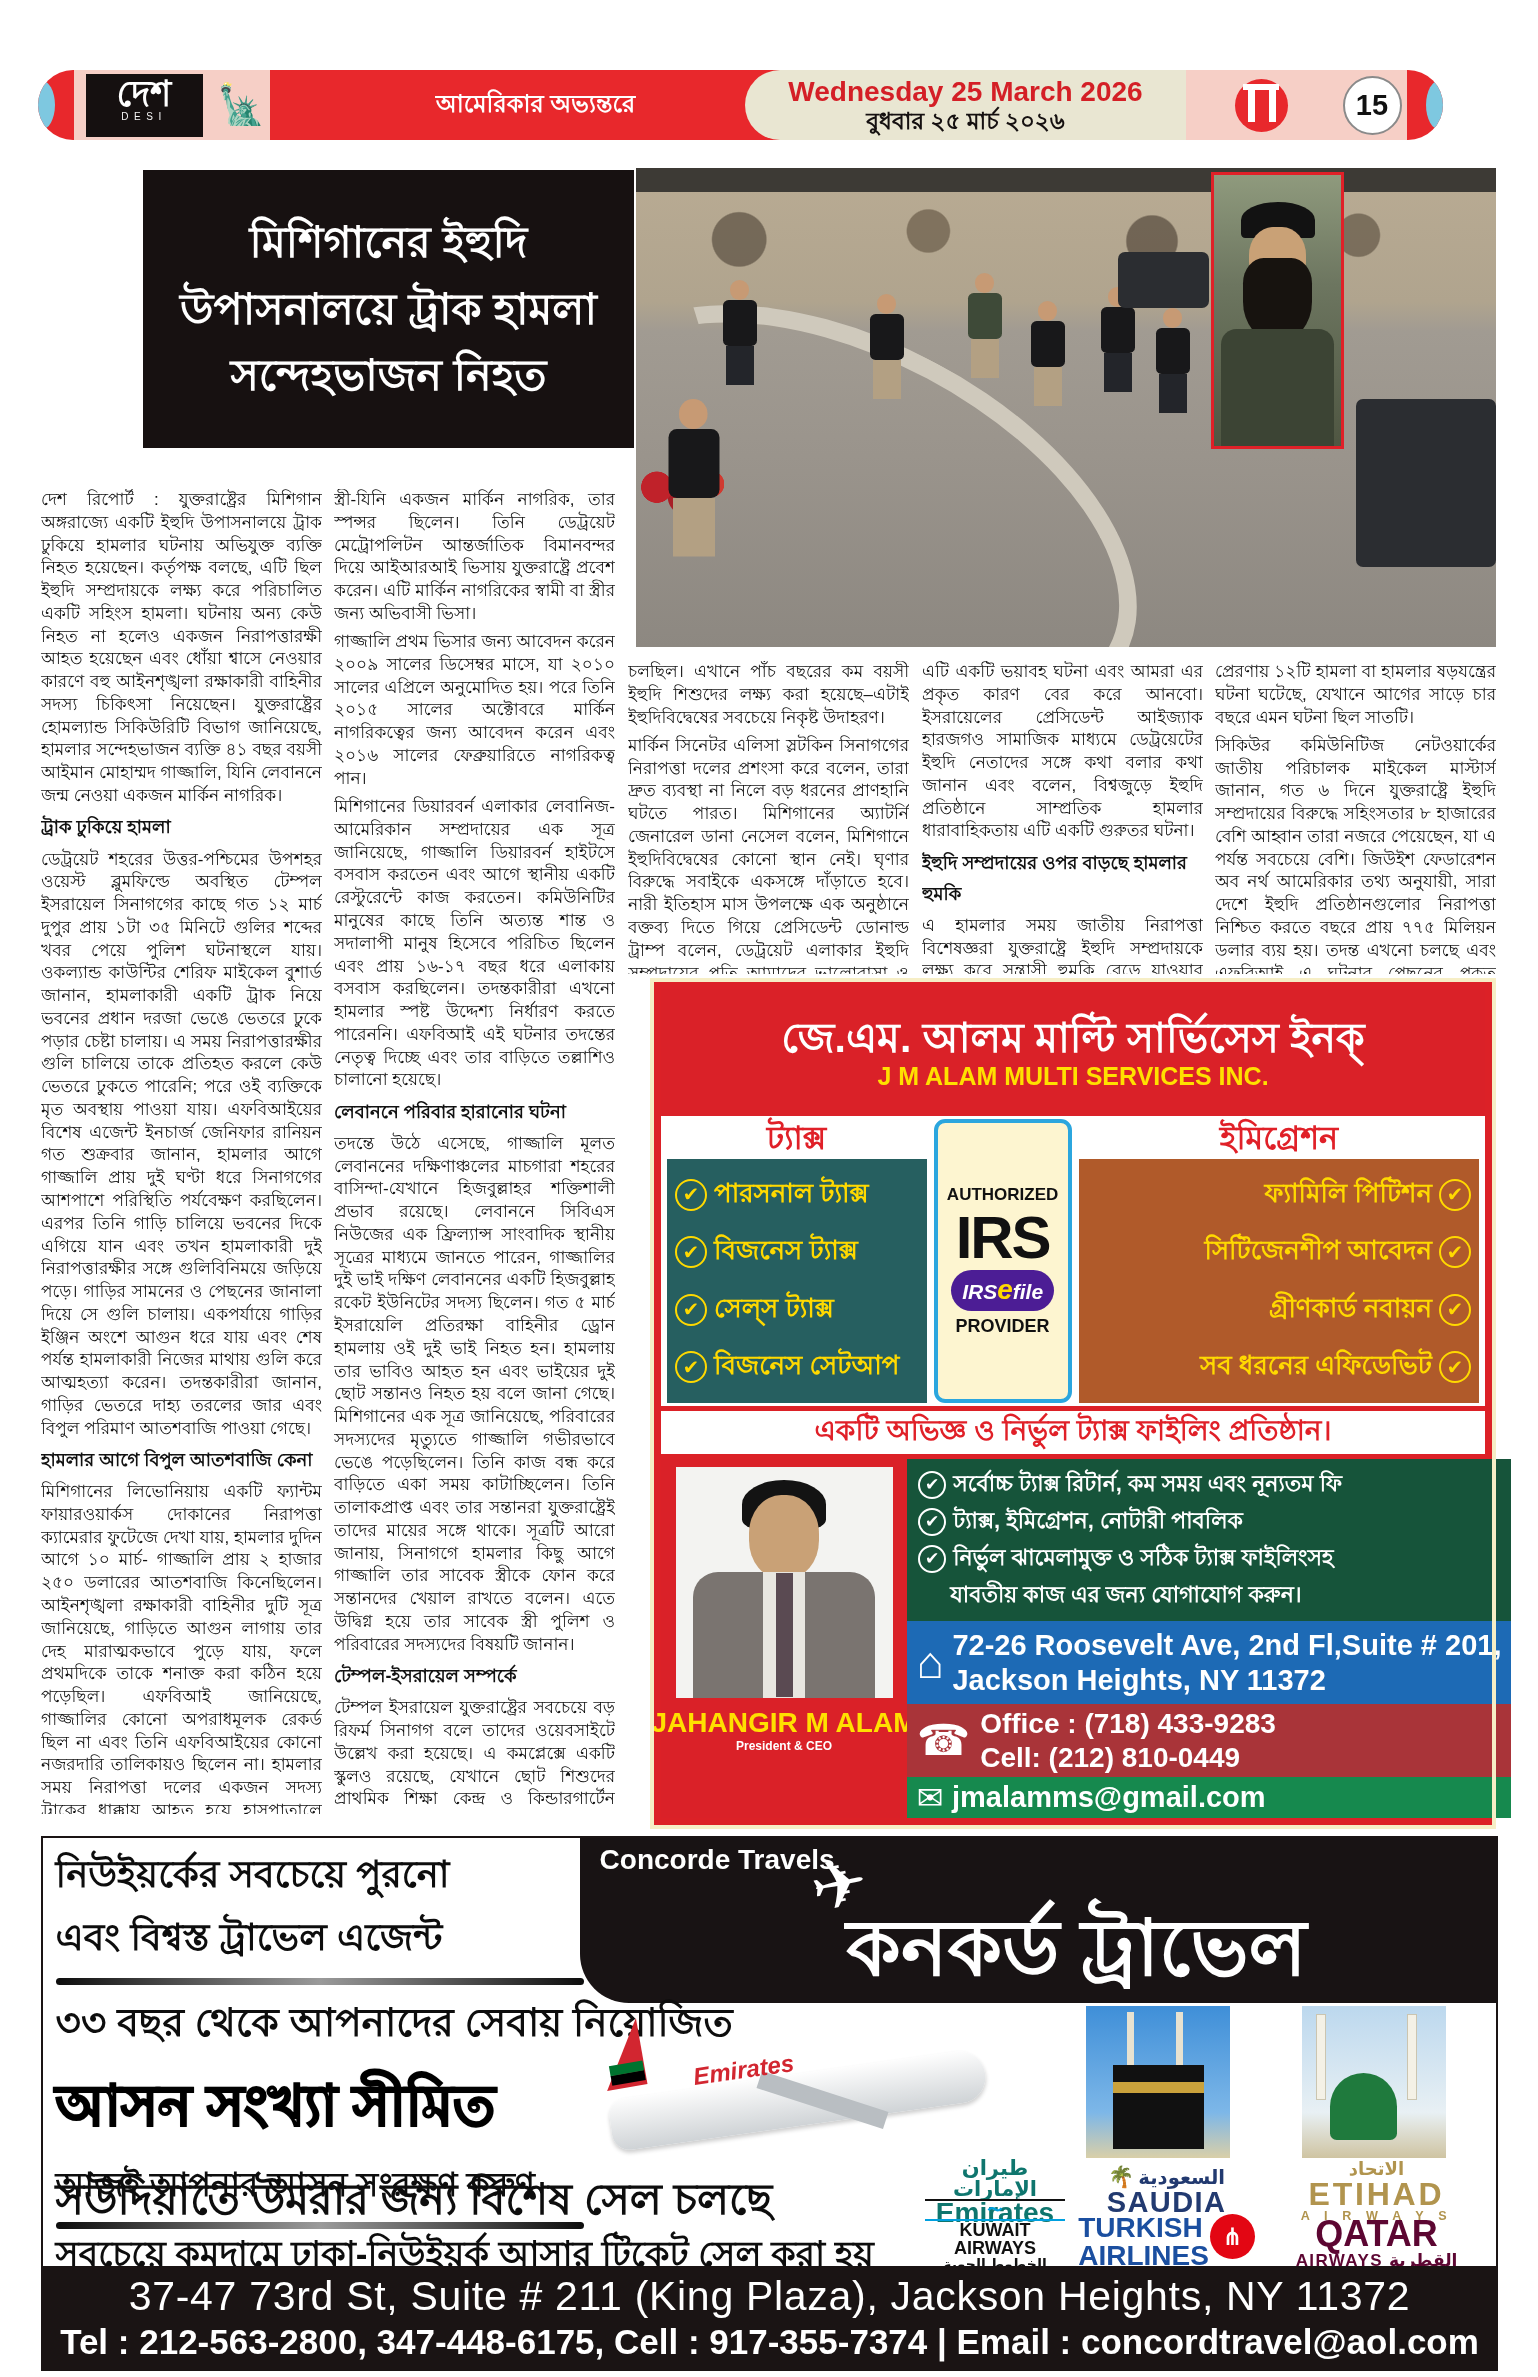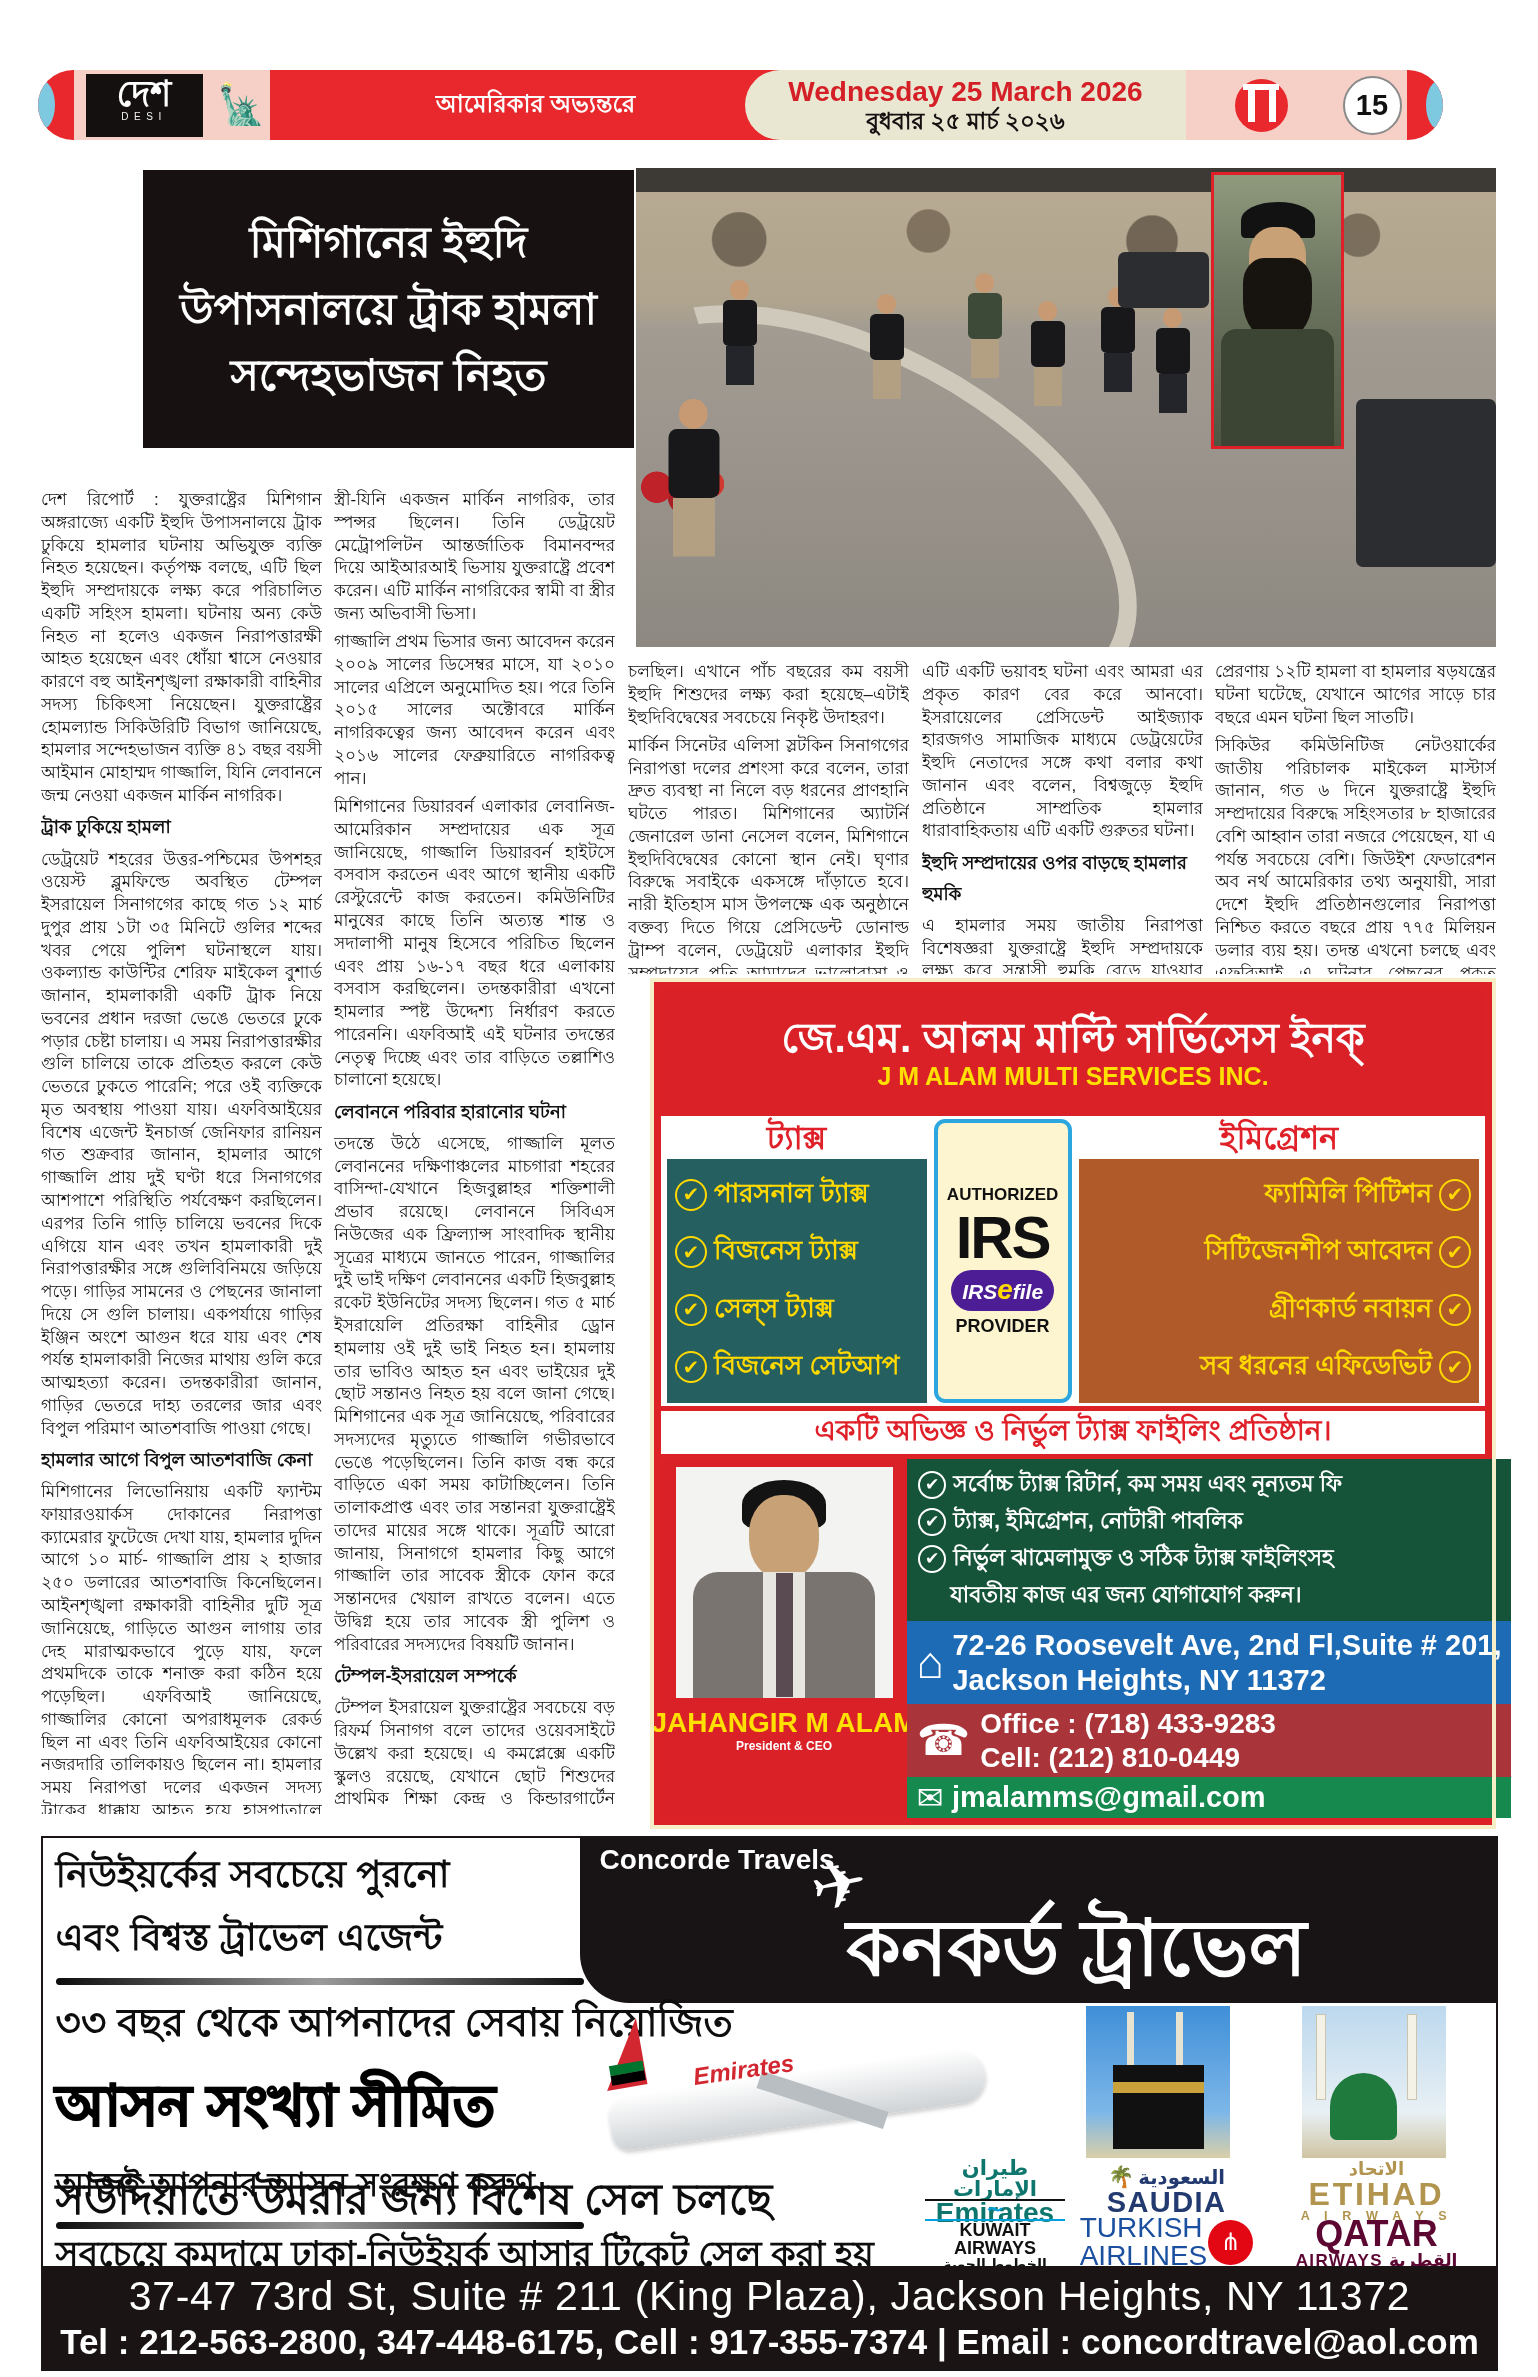--- a/index.html
+++ b/index.html
@@ -146,21 +146,21 @@
   .lg-emirates .ar{font-size:21px;}
   .lg-saudia{color:#223a70;font-weight:bold;font-size:29px;letter-spacing:1.4px;}
   .lg-saudia .ar{color:#223a70;font-size:19.6px;}
   .lg-saudia .palm{color:#8a7a3a;font-size:21px;margin-right:4.2px;}
   .lg-etihad{color:#b1944e;font-weight:bold;font-size:32px;letter-spacing:2.8px;}
   .lg-etihad .ar{font-size:18px;}
   .lg-etihad .sub{display:block;font-size:12.6px;letter-spacing:5.6px;color:#b1944e;}
   .lg-kuwait{color:#111;font-weight:bold;font-size:18px;}
   .lg-kuwait .bird{display:block;color:#00a0df;font-size:15.4px;letter-spacing:0;border-top:2.1px solid #111;border-bottom:2.1px solid #00a0df;padding:1.4px 0;}
   .lg-kuwait .ar{font-size:14px;}
-  .lg-turkish{color:#1b4fa0;font-weight:400;font-size:28px;text-align:left;display:flex;align-items:center;gap:1px;justify-content:center;}
+  .lg-turkish{color:#1b4fa0;font-weight:700;font-size:28px;text-align:left;display:flex;align-items:flex-start;gap:1px;justify-content:center;}
   .lg-turkish .roundel{width:45px;height:45px;border-radius:50%;background:#e30613;color:#fff;display:flex;align-items:center;justify-content:center;font-size:24px;}
   .lg-turkish .t{line-height:1.0;}
   .lg-qatar{color:#5c0632;font-weight:900;font-size:36px;}
   .lg-qatar .sub{font-size:17px;font-weight:bold;letter-spacing:1.4px;}
   .lg-qatar .ar{display:inline;font-size:17px;}
   .ct-band{position:absolute;left:0;right:0;bottom:0;height:103px;background:#1a1414;color:#fff;display:flex;flex-direction:column;align-items:center;justify-content:center;line-height:1.2;}
   .ct-band .a1{font-size:41px;letter-spacing:0.7px;white-space:nowrap;}
   .ct-band .a2{font-size:35px;font-weight:bold;white-space:nowrap;}
 </style>
 </head>

